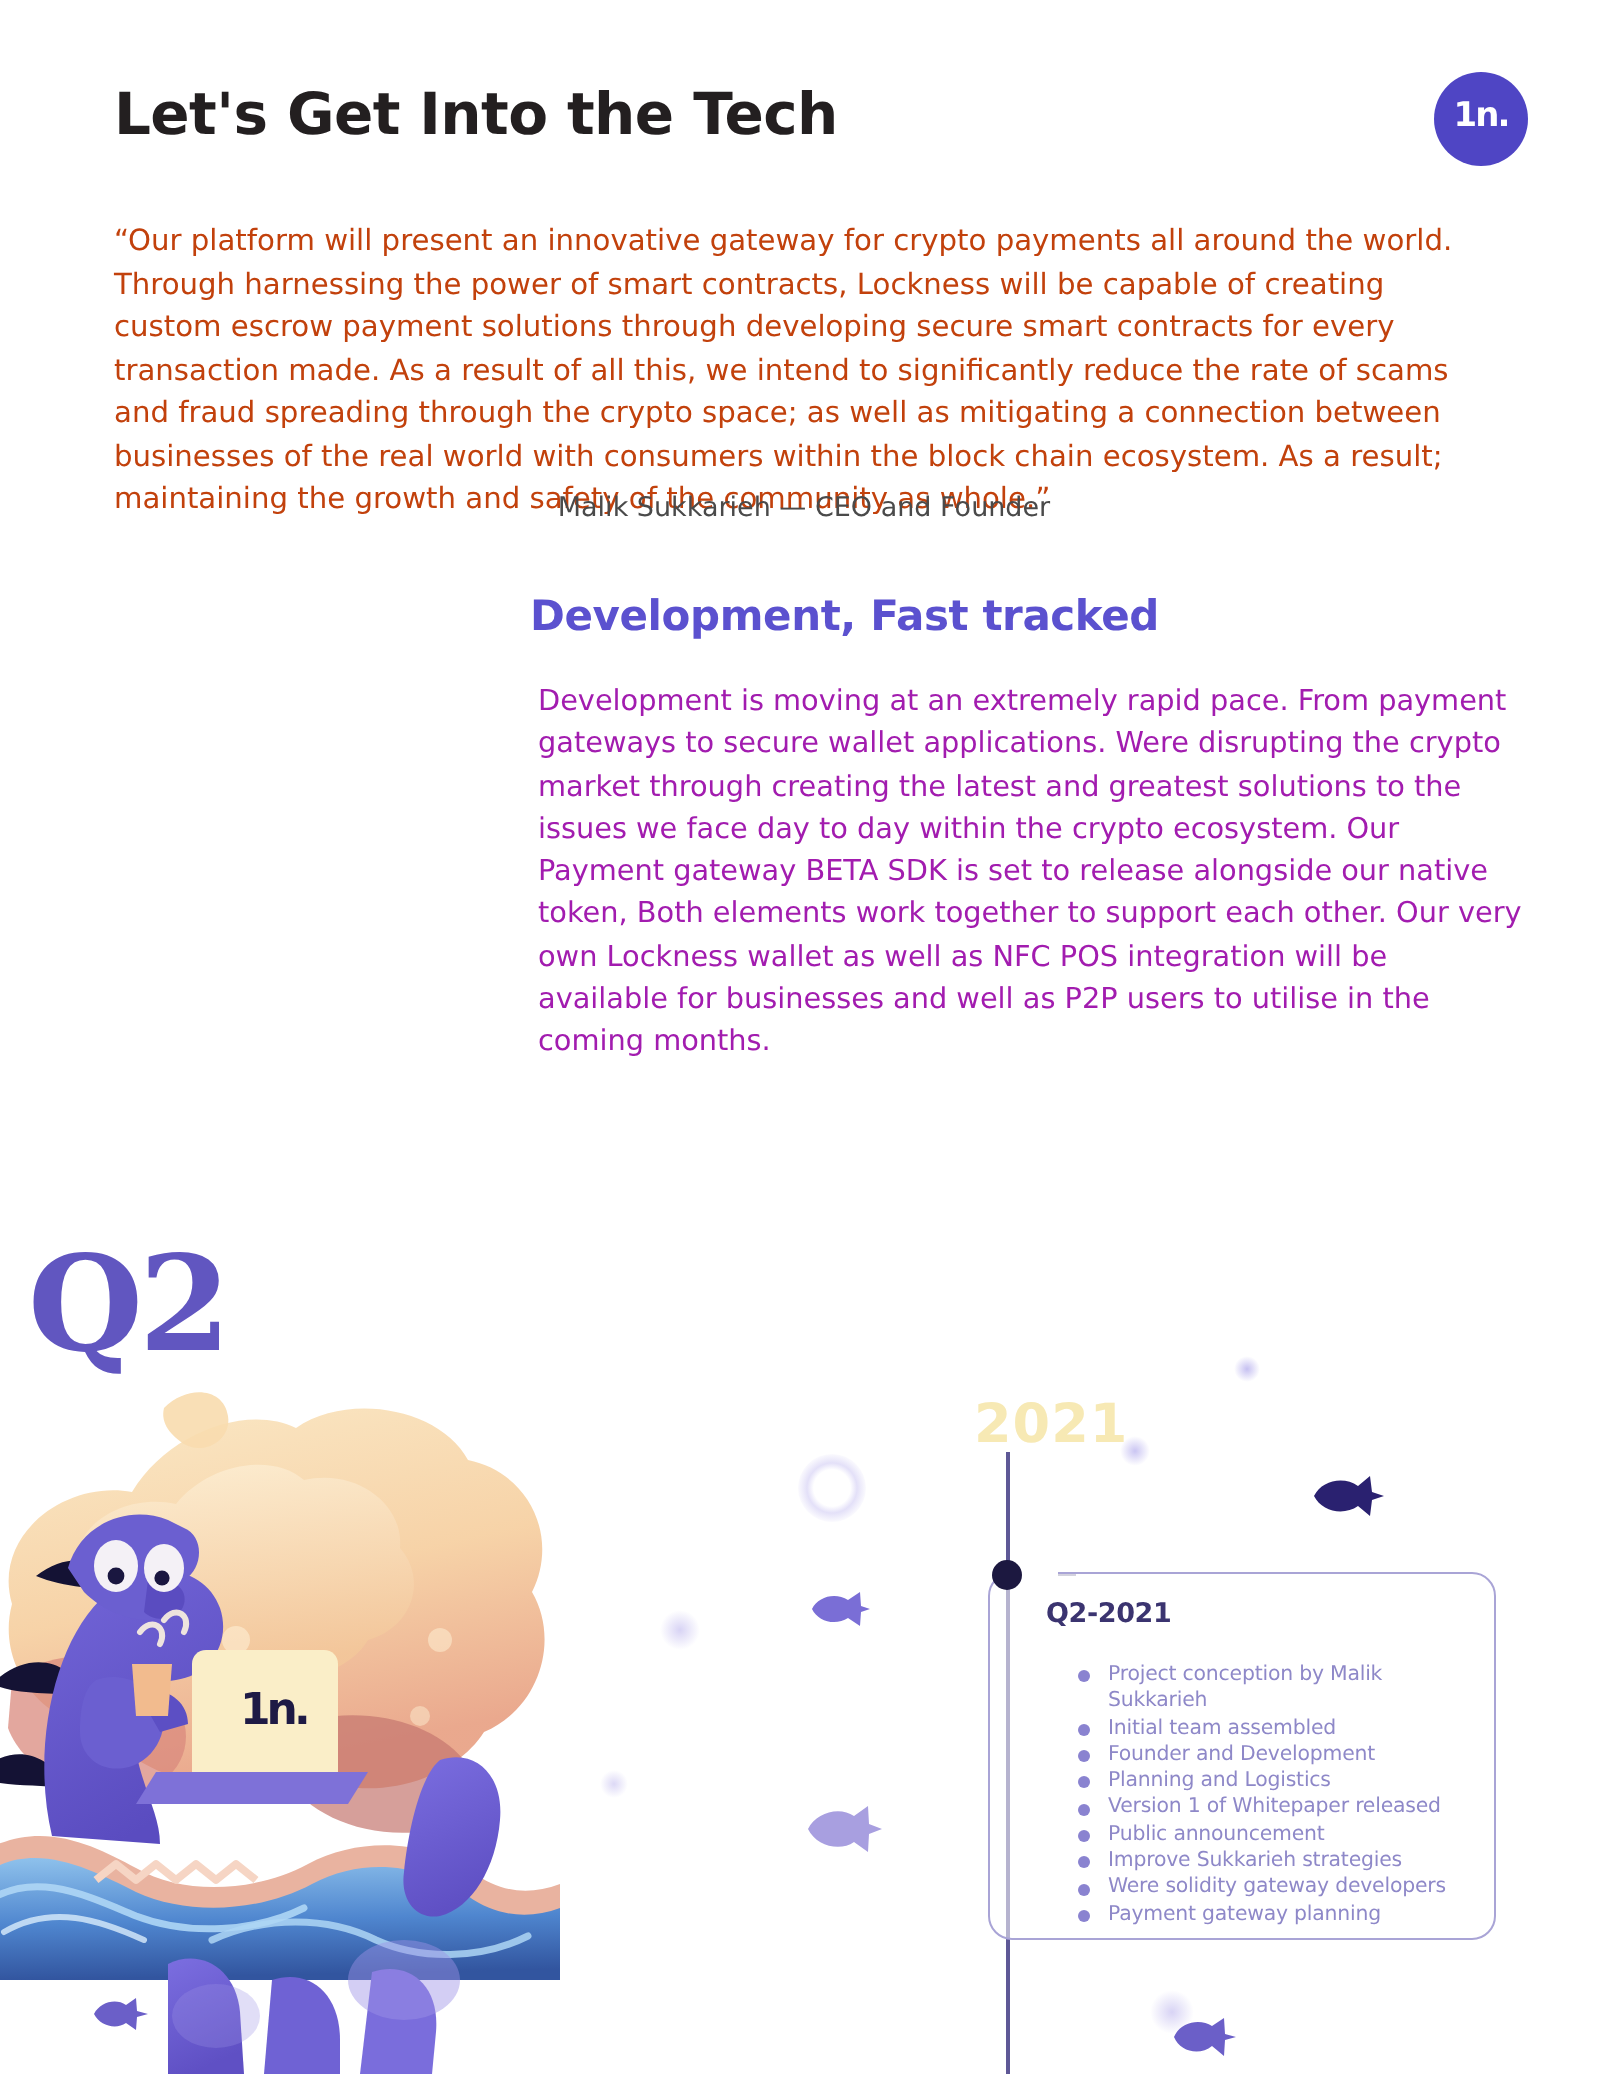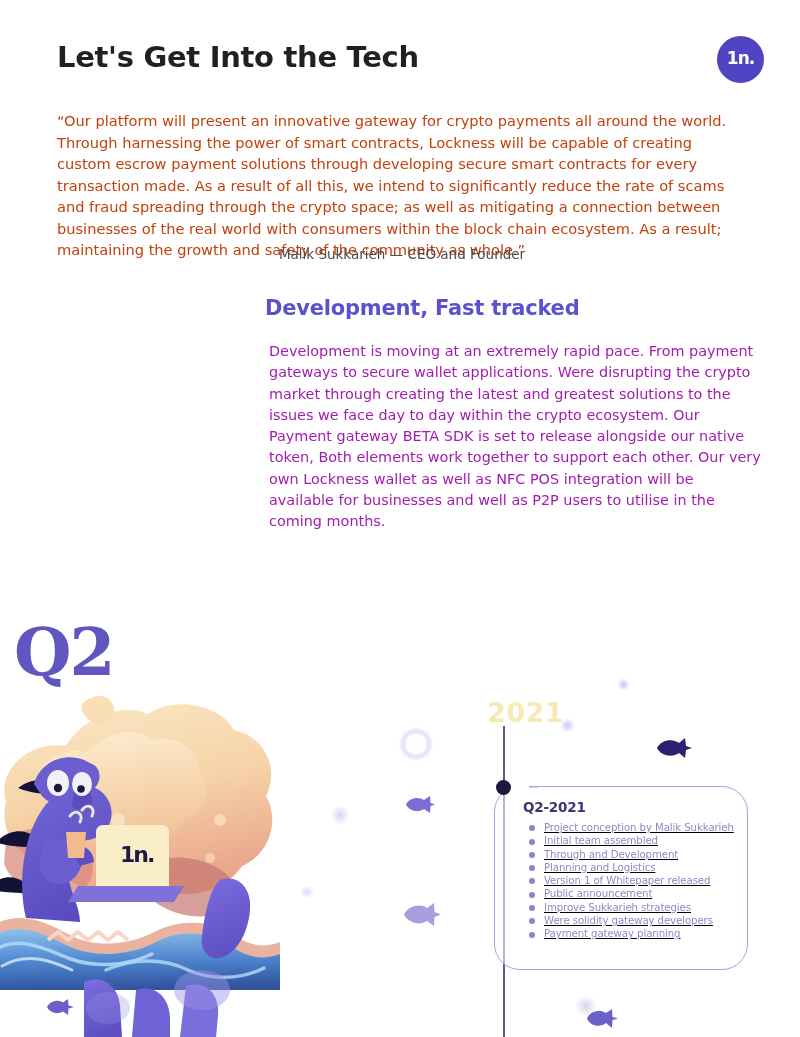--- a/index.html
+++ b/index.html
@@ -165,38 +165,37 @@
   }
 
   
   .roadmap-card {
     position: absolute;
     left: 494px;
     top: 786px;
     width: 254px;
     height: 184px;
     border: 1.3px solid #a9a4d6;
-    border-radius: 26px;
+    border-radius: 12px;
     background: rgba(255,255,255,0.55);
     z-index: 4;
     padding: 12px 0 0 28px;
   }
   .roadmap-card .card-title {
     font-size: 13.5px;
     font-weight: bold;
     color: #3b3470;
     font-family: "DejaVu Sans", sans-serif;
     margin: 0 0 6px 0;
     letter-spacing: -0.2px;
   }
   .roadmap-card ul {
     list-style: none;
-    margin: 6px;
+    margin: 16px;
     padding: 0;
-    text-decoration: underline;
   }
   .roadmap-card li {
     position: relative;
     font-size: 10.2px;
     line-height: 13.3px;
     color: #8e88c8;
     font-family: "DejaVu Sans", sans-serif;
     padding-left: 15px;
     letter-spacing: -0.1px;
   }
@@ -296,21 +295,21 @@
   <div class="year-label">2021</div>
 
   <div class="timeline-axis"></div>
   <div class="timeline-connector"></div>
 
   <div class="roadmap-card">
     <div class="card-title">Q2-2021</div>
     <ul>
       <li>Project conception by Malik Sukkarieh</li>
       <li>Initial team assembled</li>
-      <li>Through and Development</li>
+      <li>Founder and Development</li>
       <li>Planning and Logistics</li>
       <li>Version 1 of Whitepaper released</li>
       <li>Public announcement</li>
       <li>Improve Sukkarieh strategies</li>
       <li>Were solidity gateway developers</li>
       <li>Payment gateway planning</li>
     </ul>
   </div>
   <div class="card-notch"></div>
   <div class="timeline-dot"></div>

